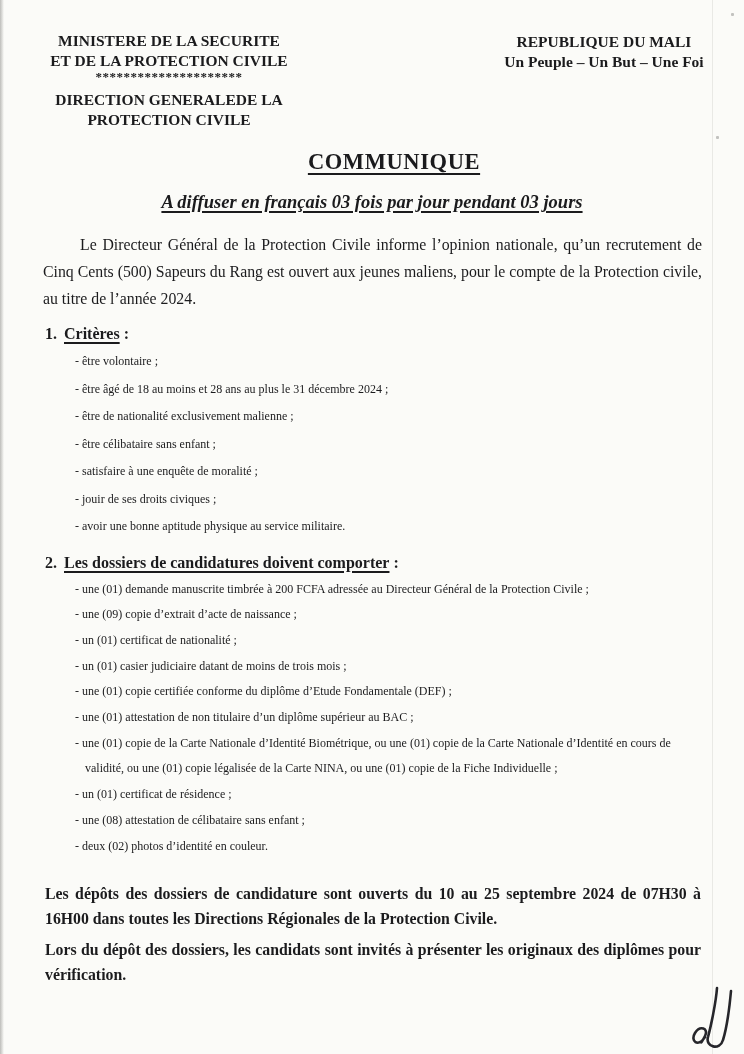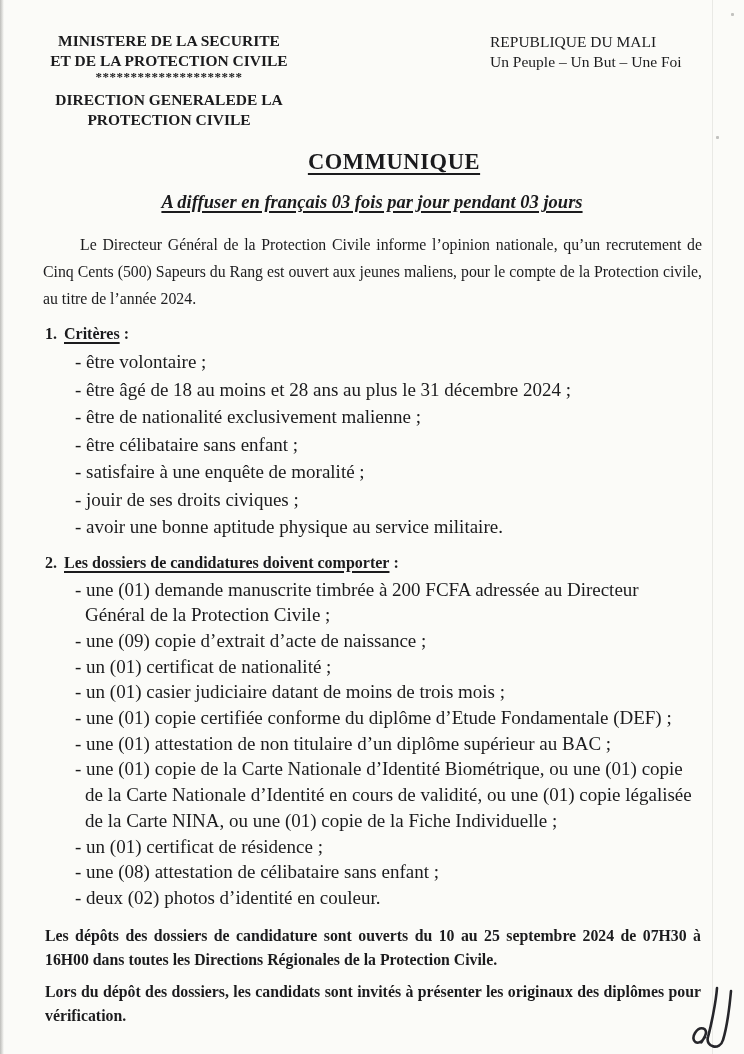--- a/index.html
+++ b/index.html
@@ -22,44 +22,44 @@
   .speck{position:absolute;width:3px;height:3px;background:#c2c2bf;border-radius:1px;}
   .speck.s1{left:731px;top:13px;}
   .speck.s2{left:716px;top:136px;}
 
   
   .masthead{display:flex;justify-content:space-between;align-items:flex-start;
     margin:31px 26px 0 38px;}
   .mast-left{width:262px;text-align:center;font-weight:bold;font-size:15.5px;line-height:19.5px;}
   .stars{font-size:13px;line-height:12px;letter-spacing:0.5px;margin-top:1px;}
   .direction{margin-top:7px;}
-  .mast-right{width:228px;font-weight:normal;font-size:15.5px;line-height:20px;margin-top:1px;}
+  .mast-right{width:228px;text-align:center;font-weight:bold;font-size:15.5px;line-height:20px;margin-top:1px;}
 
   
   .title-wrap{text-align:center;margin-top:20px;padding-left:44px;}
   .title{font-size:22.5px;font-weight:bold;letter-spacing:0.6px;
     text-decoration:underline;text-decoration-thickness:2px;text-underline-offset:4px;}
   .subtitle-wrap{text-align:center;margin-top:17px;}
   .subtitle{font-size:18.5px;font-weight:bold;font-style:italic;
     text-decoration:underline;text-decoration-thickness:1.8px;text-underline-offset:3px;}
 
   
   .intro{margin:18px 42px 0 43px;font-size:15.8px;line-height:27px;
     text-align:justify;text-indent:37px;}
   .section{margin:8px 42px 0 45px;}
   .sec-heading{font-size:16px;font-weight:bold;line-height:28px;white-space:nowrap;}
   .sec-num{margin-right:7px;}
   .u{text-decoration:underline;text-decoration-thickness:1.5px;text-underline-offset:3px;}
-  .list{margin-left:30px;font-size:19px;}
+  .list{margin-left:30px;font-size:12px;}
   .list .li{padding-left:10px;text-indent:-10px;}
   .list-1{line-height:27.5px;}
   .list-2{line-height:25.7px;}
 
   
-  .closing{margin:13px 43px 0 45px;font-size:15.8px;font-weight:bold;font-family:Liberation Serif, serif;}
+  .closing{margin:23px 43px 0 45px;font-size:15.8px;font-weight:bold;font-family:Liberation Serif, serif;}
   .closing p{margin:0 0 7px 0;line-height:24.5px;text-align:justify;}
 
   
   .signature{position:absolute;right:5px;bottom:2px;width:50px;height:70px;}
 </style>
 </head>
 <body>
 
 <div class="page">
   <div class="edge-left"></div>

